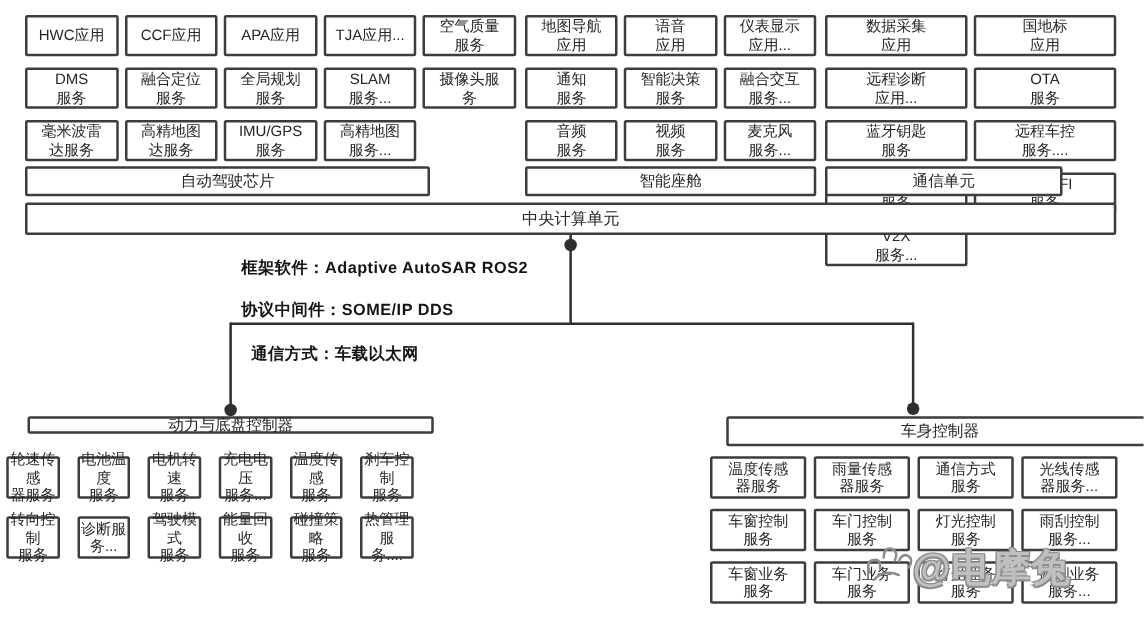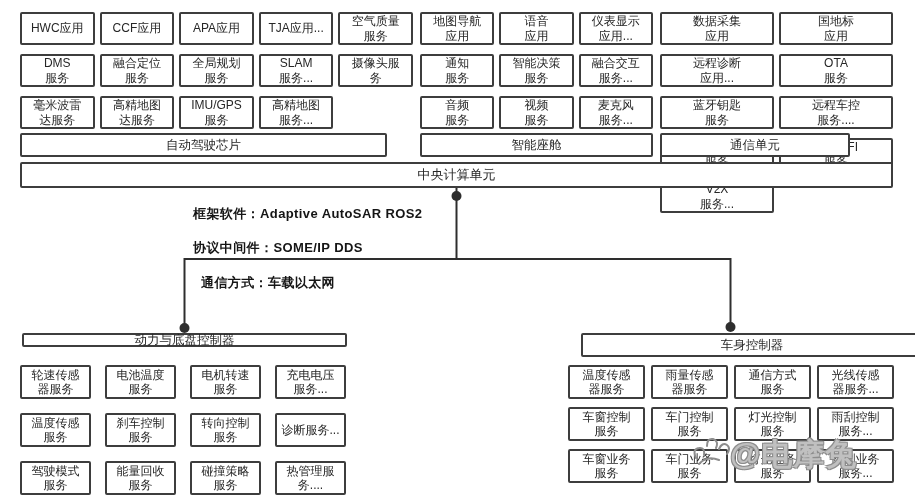--- a/index.html
+++ b/index.html
@@ -5,32 +5,32 @@
   html,body{margin:0;padding:0;background:#ffffff;}
   .canvas{
     position:relative;width:915px;height:500px;background:#ffffff;
     font-family:"Liberation Sans",sans-serif;overflow:hidden;
   }
   .overlay{position:absolute;left:0;top:0;}
   .grid{position:absolute;display:grid;column-gap:5px;row-gap:9px;}
   .groupA{left:20px;top:12px;width:393px;grid-template-columns:repeat(5,1fr);grid-auto-rows:33px;}
   .groupB{left:420px;top:12px;width:233px;grid-template-columns:repeat(3,1fr);grid-auto-rows:33px;}
   .groupC{left:660px;top:12px;width:233px;grid-template-columns:repeat(2,1fr);grid-auto-rows:33px;}
-  .gridL{left:20px;top:365px;width:326px;grid-template-columns:repeat(4,1fr);grid-auto-rows:34px;column-gap:6px;row-gap:8px;gap:14px;}
+  .gridL{left:5px;top:365px;width:326px;grid-template-columns:repeat(6,1fr);grid-auto-rows:34px;column-gap:6px;row-gap:8px;gap:14px;}
   .gridR{left:568px;top:365px;width:326px;grid-template-columns:repeat(4,1fr);grid-auto-rows:34px;column-gap:6px;row-gap:8px;}
   .cell{
     box-sizing:border-box;background:#fff;border:2px solid #3d3d3d;border-radius:2px;
     display:flex;align-items:center;justify-content:center;text-align:center;
     font-size:12px;line-height:1.2;color:#262626;white-space:pre-line;
   }
   .bar{
     position:absolute;box-sizing:border-box;background:#fff;border:2px solid #3d3d3d;border-radius:2px;
     display:flex;align-items:center;justify-content:center;font-size:12.5px;color:#262626;
   }
-  .barA{left:20px;top:133px;width:367px;height:24px;}
+  .barA{left:20px;top:133px;width:324px;height:24px;}
   .barB{left:420px;top:133px;width:233px;height:24px;}
   .barC{left:660px;top:133px;width:190px;height:24px;}
   .central{left:20px;top:162px;width:873px;height:26px;font-size:13px;}
   .headerL{left:22px;top:333px;width:325px;height:14px;}
   .headerR{left:581px;top:333px;width:342px;height:24px;}
   .annot{position:absolute;font-weight:bold;font-size:13px;color:#151515;letter-spacing:0.4px;white-space:nowrap;}
   .a1{left:193px;top:205px;}
   .a2{left:193px;top:239px;}
   .a3{left:201px;top:274px;}
   .watermark{

